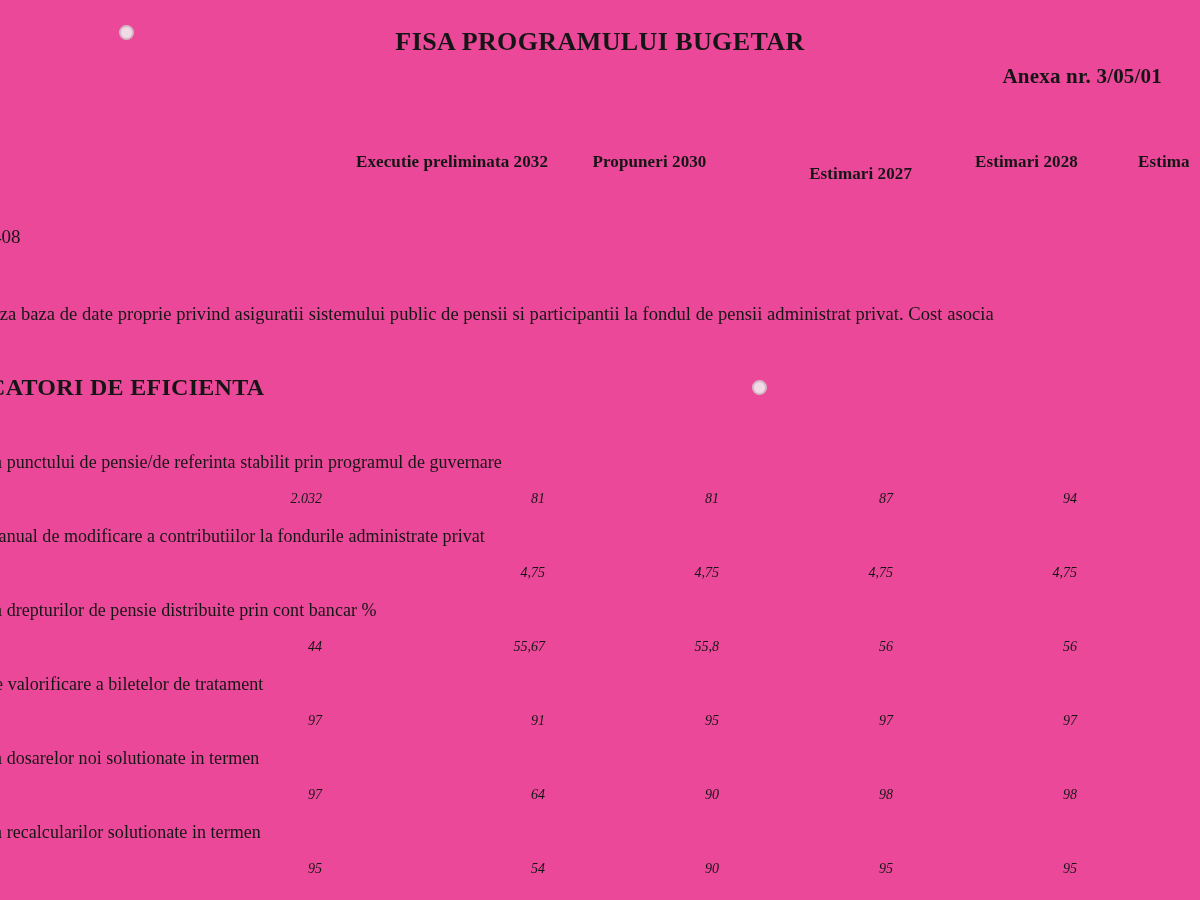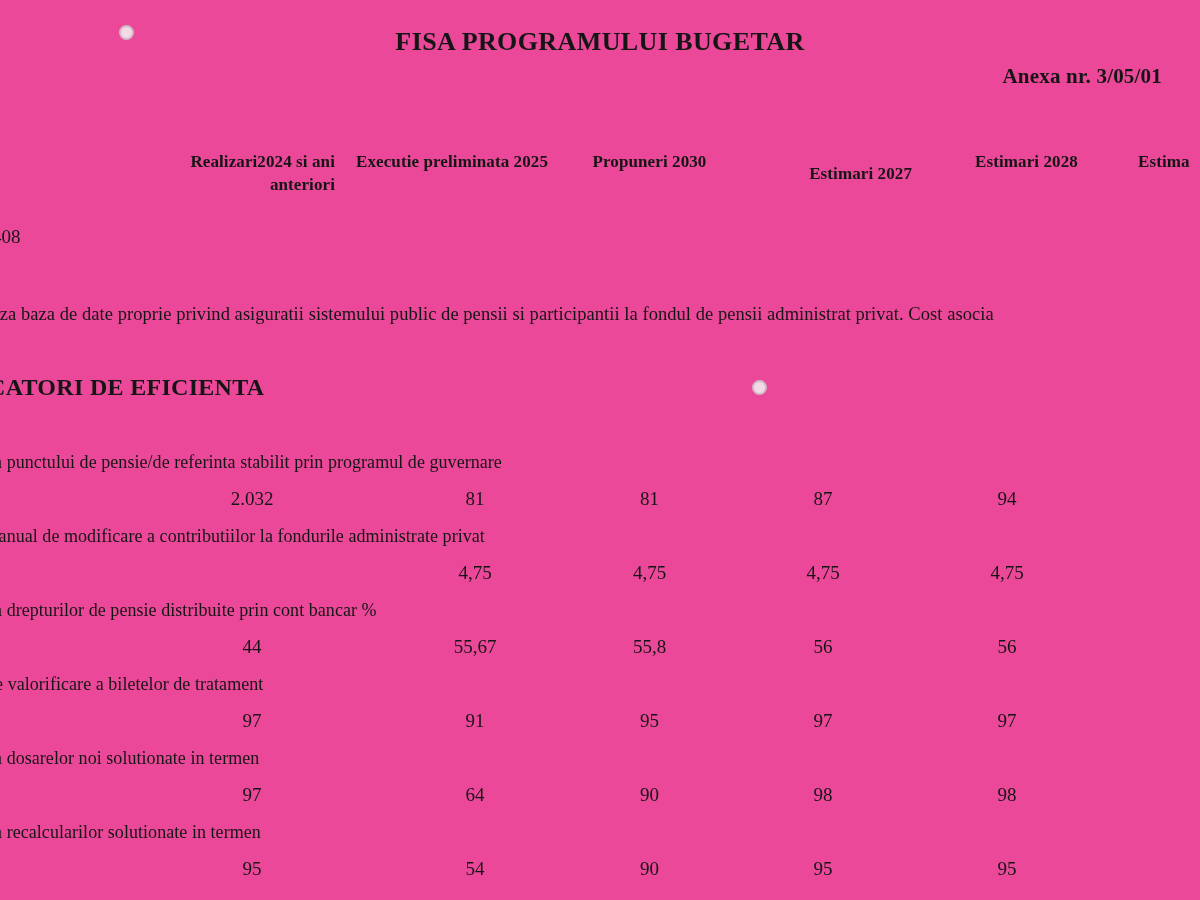--- a/index.html
+++ b/index.html
@@ -162,24 +162,25 @@
   }
   .ind-values {
     position: absolute;
     left: 0;
     right: 0;
     top: 36px;
     height: 28px;
   }
   .val {
     position: absolute;
-    font-size: 19px;
+    font-size: 14px;
     line-height: 26px;
-    text-align: center;
-    white-space: nowrap;
+    text-align: right;
+    white-space: nowrap;
+    font-style: italic;
   }
   .val-c0 { left: 182px; width: 140px; }
   .val-c1 { left: 405px; width: 140px; }
   .val-c2 { left: 580px; width: 139px; }
   .val-c3 { left: 753px; width: 140px; }
   .val-c4 { left: 937px; width: 140px; }
 
   
   .scan-dot {
     position: absolute;
@@ -203,22 +204,21 @@
 
   <div class="doc-title">FISA PROGRAMULUI BUGETAR</div>
 
   <div class="annex-ref">Anexa nr. 3/05/01</div>
 
   <div class="table-head">
     <div class="th th-total">
       <div>totala a</div>
       <div>ramului</div>
     </div>
-    <div class="th th-realizari">Realizari2024 si ani anteriori</div>
-    <div class="th th-executie">Executie preliminata 2025</div>
+    <div class="th th-executie">Executie preliminata 2032</div>
     <div class="th th-propuneri">Propuneri 2030</div>
     <div class="th th-est27">Estimari 2027</div>
     <div class="th th-est28">Estimari 2028</div>
     <div class="th th-est29">Estima</div>
   </div>
 
   <div class="total-value">408</div>
 
   <div class="description">neaza baza de date proprie privind asiguratii sistemului public de pensii si participantii la fondul de pensii administrat privat. Cost asocia</div>
 

